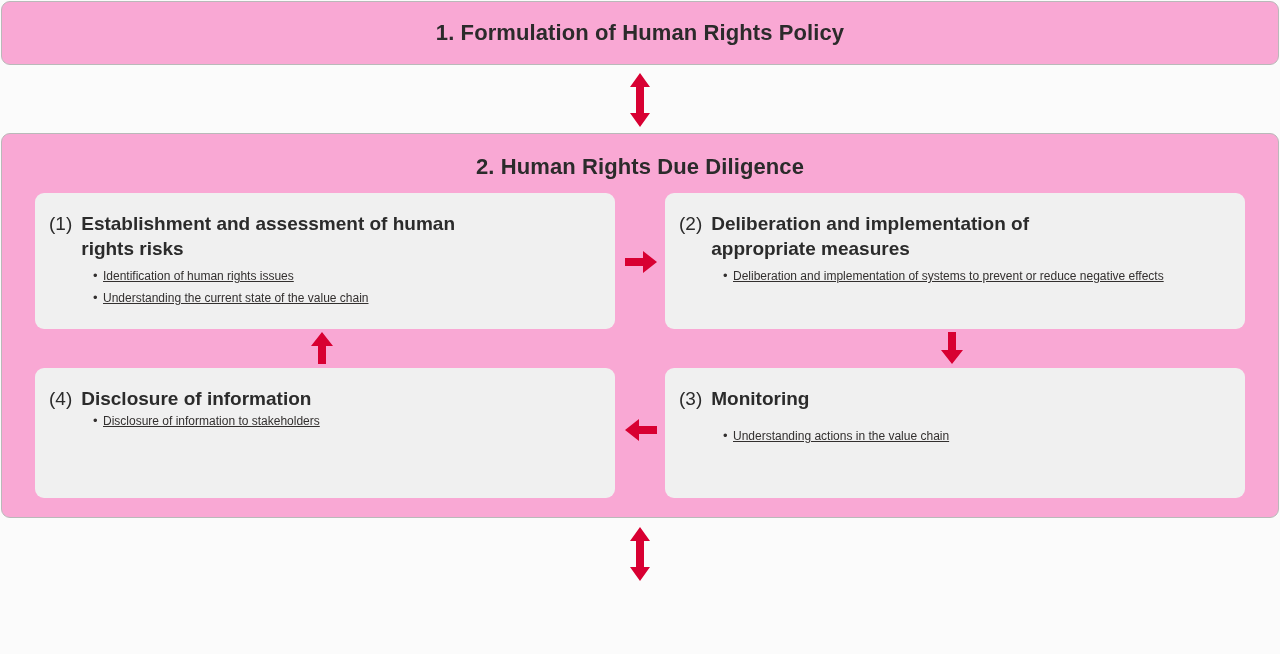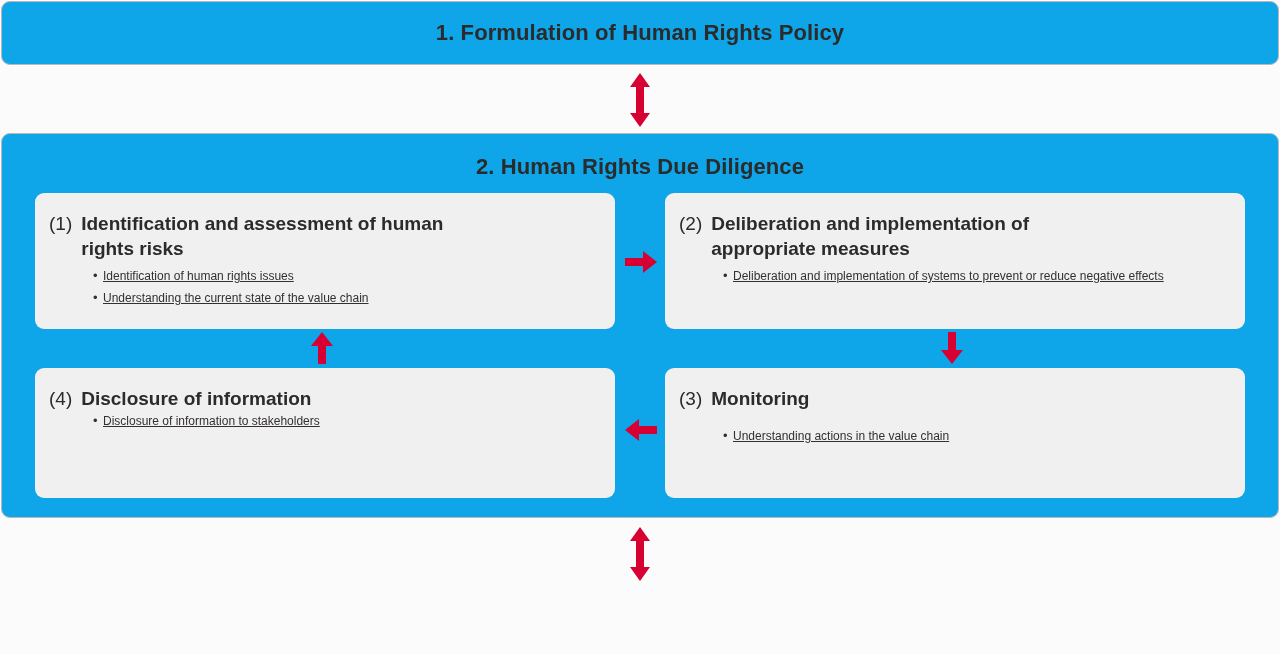--- a/index.html
+++ b/index.html
@@ -18,21 +18,21 @@
     background: #fbfbfb;
     overflow: hidden;
     box-sizing: border-box;
   }
 
   
   .stage-box {
     position: absolute;
     left: 1px;
     width: 1278px;
-    background: #0ea5e9;
+    background: #f9a8d4;
     border: 1px solid #b9b9b9;
     border-radius: 9px;
     box-sizing: border-box;
   }
   .stage-box.top    { top: 1px;   height: 64px; }
   .stage-box.middle { top: 133px; height: 385px; }
   .stage-box.bottom { top: 588px; height: 65px; }
 
   .stage-title {
     width: 100%;
@@ -151,21 +151,21 @@
 
   <div class="stage-box middle">
     <div class="stage-title">2. Human Rights Due Diligence</div>
   </div>
 
   <div class="card-grid">
 
     <div class="card c1">
       <div class="card-head">
         <span class="card-num">(1)</span>
-        <span class="card-title">Identification and assessment of human rights risks</span>
+        <span class="card-title">Establishment and assessment of human rights risks</span>
       </div>
       <ul class="bullets">
         <li>Identification of human rights issues</li>
         <li>Understanding the current state of the value chain</li>
       </ul>
     </div>
 
     <div class="card c2">
       <div class="card-head">
         <span class="card-num">(2)</span>

